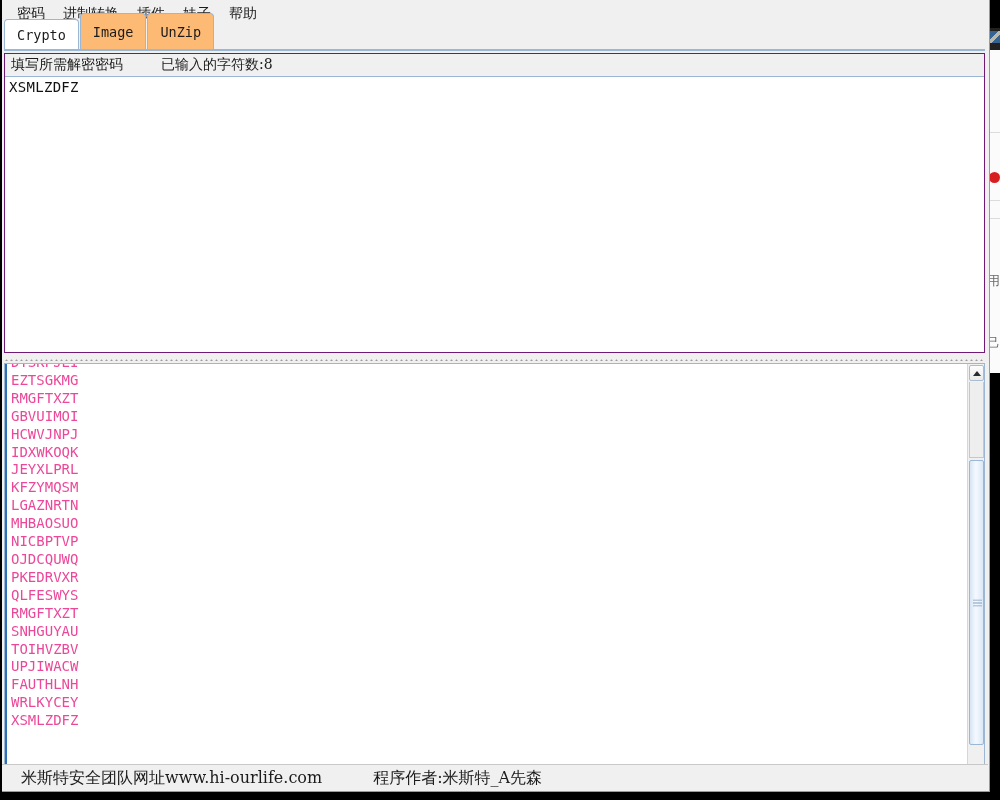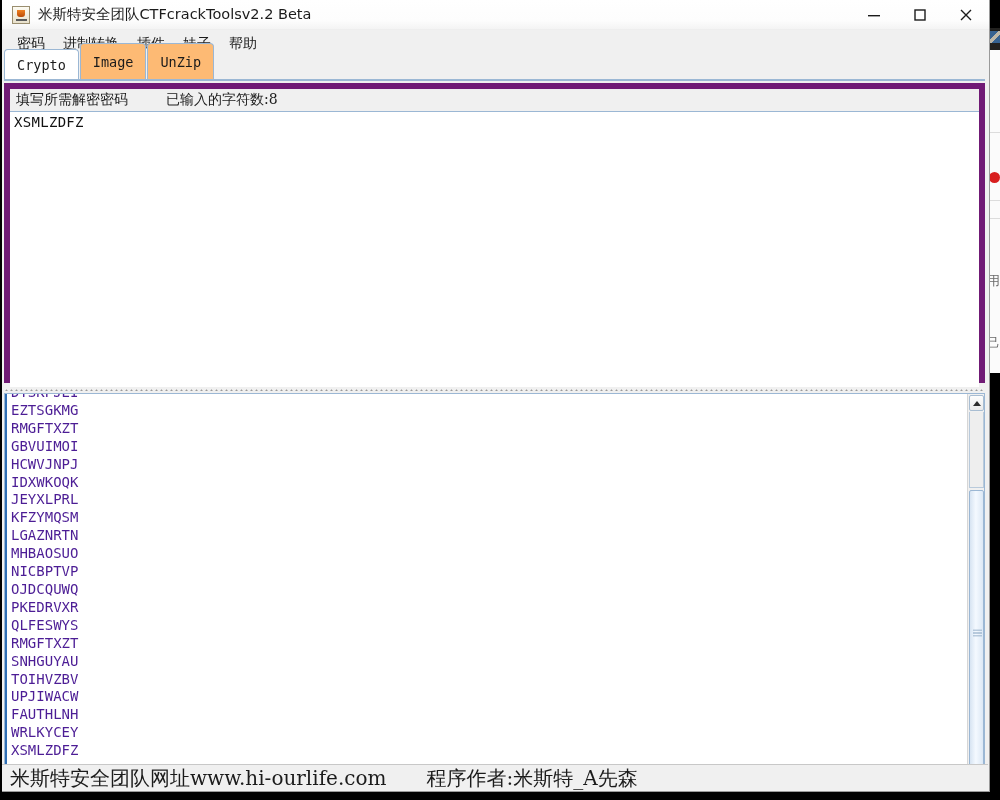--- a/index.html
+++ b/index.html
@@ -200,21 +200,21 @@
   .tab.selected {
     background: #ffffff;
     height: 30px;
     z-index: 3;
   }
 
   
   .inputpanel {
     position: relative;
     margin: 2px 4px 0 4px;
-    border: 6px solid #701a75;
+    border: 1px solid #701a75;
     background: #ffffff;
     height: 300px;
   }
   .input-labelrow {
     height: 23px;
     background: #f0f0f0;
     border-bottom: 1px solid #9bb7d4;
     display: flex;
     align-items: center;
     padding-left: 6px;
@@ -282,21 +282,21 @@
   }
   .result-inner {
     position: absolute;
     left: 6px;
     top: -10px;
   }
   .result-line {
     font-family: "DejaVu Sans Mono", monospace;
     font-size: 14px;
     line-height: 17.9px;
-    color: #4c1d95;
+    color: #ec4899;
     white-space: pre;
   }
   .result-focus-bar {
     position: absolute;
     left: 0; top: 0; width: 2px; height: 100%;
     background: #2f6fb5;
   }
 
   
   .vsb {
@@ -358,23 +358,24 @@
     width: 988px;
     height: 27px;
     background: #f0f0f0;
     border-top: 1px solid #c8c8c8;
     display: flex;
     align-items: center;
     padding-left: 10px;
   }
   .status-text {
     font-family: "DejaVu Serif", serif;
-    font-size: 20px;
+    font-size: 16px;
     color: #1b1b1b;
     white-space: nowrap;
+    margin-left: 11px;
   }
   .statusbar .spacer { width: 40px; }
 
   
   .left-strip {
     position: absolute;
     left: 0; top: 0; width: 2px; height: 800px;
     background: #000;
     z-index: 50;
   }
@@ -403,41 +404,20 @@
       <div class="bg-right-text" style="top:222px;">用</div>
       <div class="bg-right-text" style="top:268px;">,</div>
       <div class="bg-right-text" style="top:284px;">己</div>
     </div>
   </div>
   <div class="bg-right-edge"></div>
 
 
   <div id="appwin">
 
-    <div class="titlebar">
-      <div class="title-icon"></div>
-      <div class="title-text">米斯特安全团队CTFcrackToolsv2.2 Beta</div>
-      <div class="win-controls">
-        <div class="win-btn">
-          <svg width="14" height="14" viewBox="0 0 14 14">
-            <rect x="1" y="7" width="12" height="1.4" fill="#1b1b1b"></rect>
-          </svg>
-        </div>
-        <div class="win-btn">
-          <svg width="14" height="14" viewBox="0 0 14 14">
-            <rect x="2" y="2" width="10" height="10" fill="none" stroke="#1b1b1b" stroke-width="1.4"></rect>
-          </svg>
-        </div>
-        <div class="win-btn">
-          <svg width="14" height="14" viewBox="0 0 14 14">
-            <path d="M2 2 L12 12 M12 2 L2 12" stroke="#1b1b1b" stroke-width="1.4" fill="none"></path>
-          </svg>
-        </div>
-      </div>
-    </div>
 
     <div class="menubar">
       <div class="menu-item">密码</div>
       <div class="menu-item">进制转换</div>
       <div class="menu-item">插件</div>
       <div class="menu-item">妹子</div>
       <div class="menu-item">帮助</div>
     </div>
 
     <div class="content">

